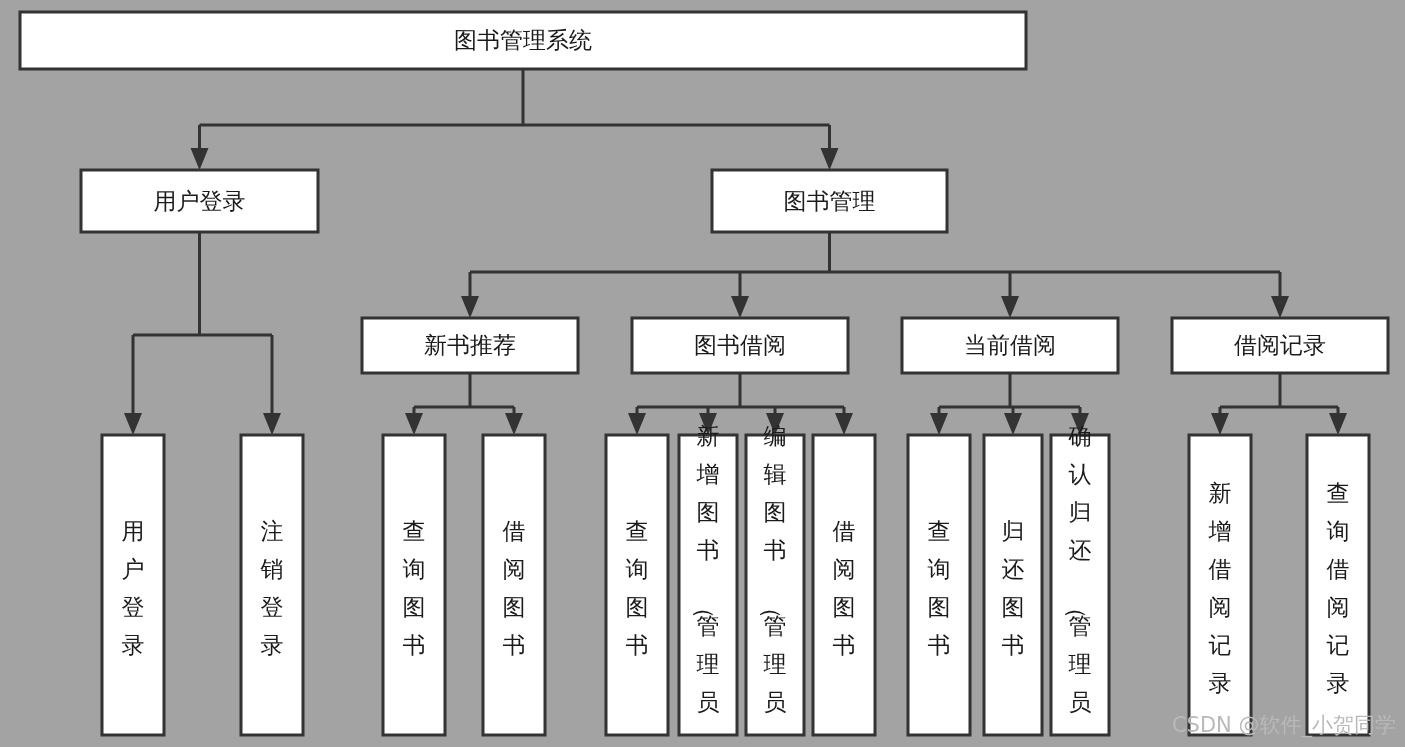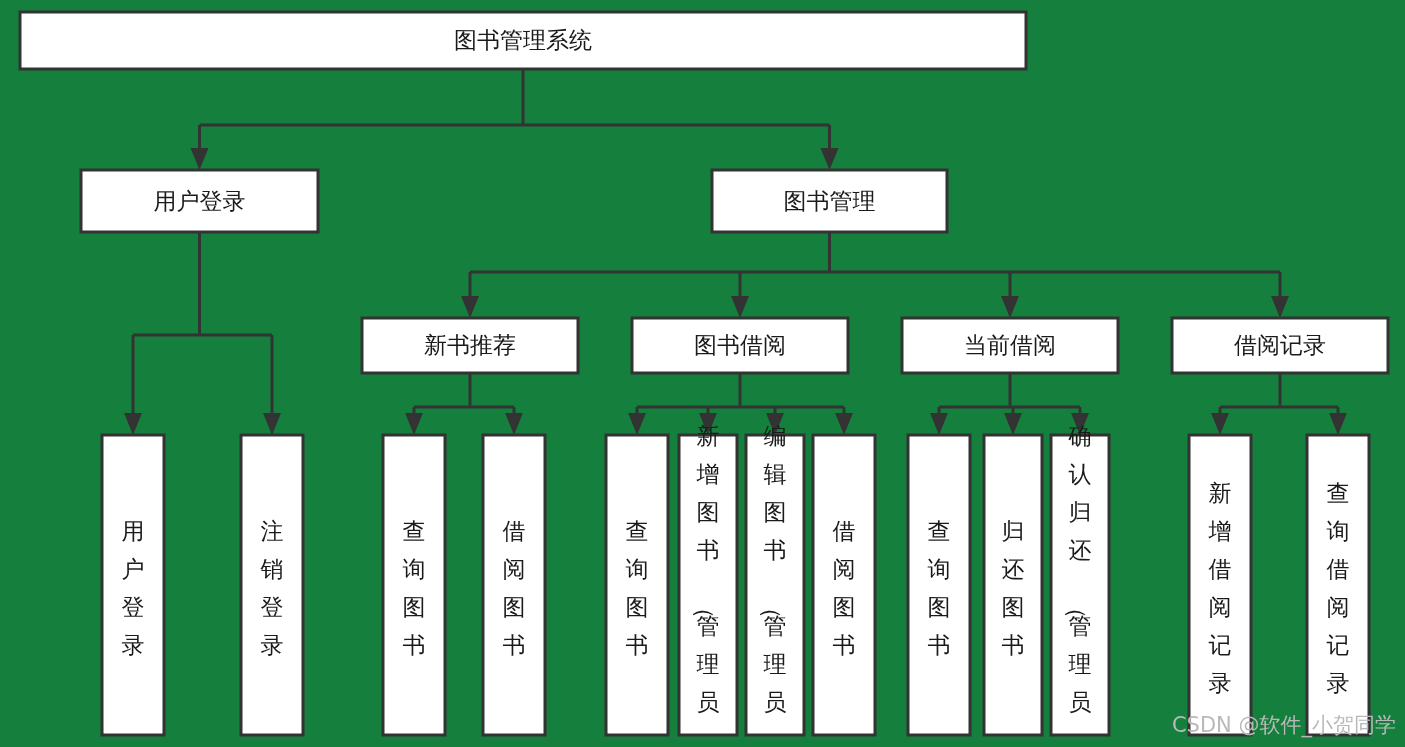--- a/index.html
+++ b/index.html
@@ -8,21 +8,21 @@
     padding: 0;
     background: #ffffff;
   }
   body {
     font-family: "DejaVu Sans", "Liberation Sans", sans-serif;
   }
   #diagram-root {
     position: relative;
     width: 1405px;
     height: 747px;
-    background: #15803d;
+    background: #a3a3a3;
     overflow: hidden;
   }
   svg#tree-svg {
     position: absolute;
     left: 0;
     top: 0;
     width: 1405px;
     height: 747px;
     display: block;
   }

